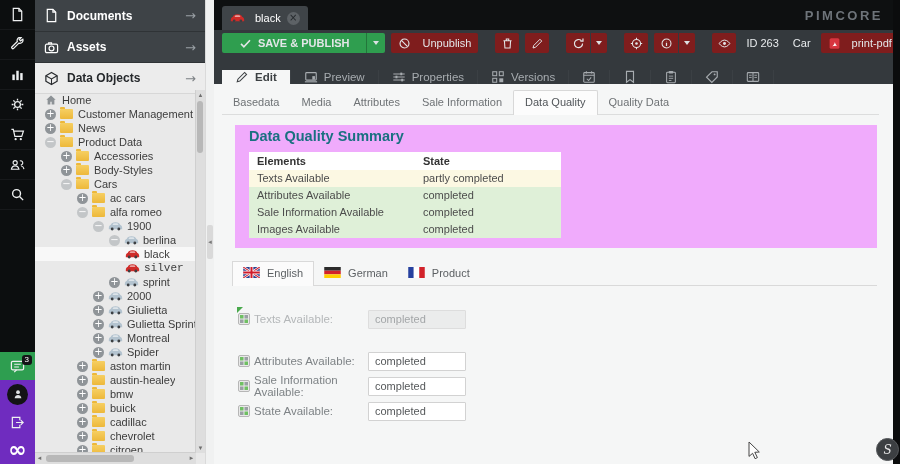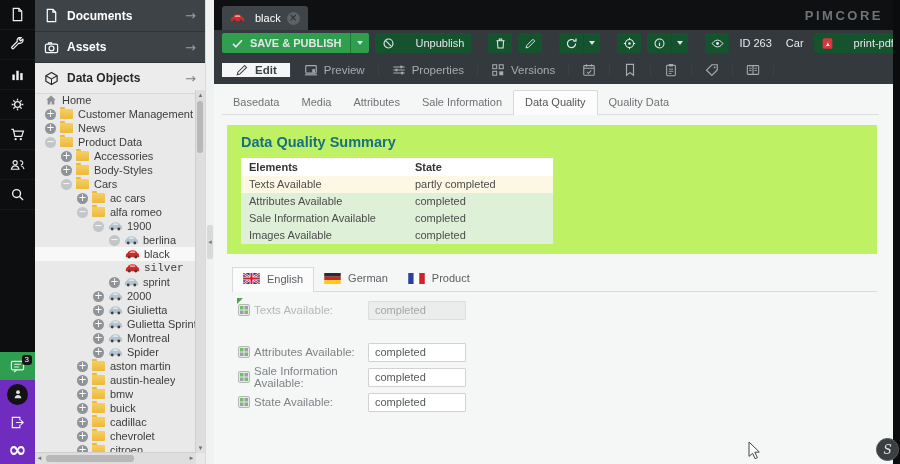--- a/index.html
+++ b/index.html
@@ -55,62 +55,62 @@
   
   .main{position:absolute;left:213px;top:0;right:7px;bottom:0;display:flex;flex-direction:column}
   .right-strip{position:absolute;right:0;top:0;width:7px;height:464px;background:#0b0c0d;z-index:6}
 
   .tabstrip-top{height:30px;background:#0e1011;display:flex;align-items:flex-end;flex:none}
   .doc-tab{margin-left:9px;height:24px;background:#3f4448;border-radius:3px 3px 0 0;display:flex;align-items:center;gap:6px;padding:0 8px;color:#fff;font-size:11px;cursor:pointer}
   .tab-close{width:13px;height:13px;border-radius:50%;background:#5d6266;color:#24282c;font-size:10px;line-height:12px;text-align:center;cursor:pointer;font-family:"DejaVu Sans",sans-serif}
   .logo{margin-left:auto;margin-right:10px;align-self:center;color:#6e747a;font-size:13px;font-weight:bold;letter-spacing:2.5px}
 
   .toolbar{height:26px;background:#34393d;display:flex;align-items:center;gap:6px;padding-left:9px;flex:none}
-  .tbtn{height:20px;background:#14532d;border-radius:2px;display:flex;align-items:center;color:#e3e6e8;font-size:11px;padding:0 7px;gap:20px;cursor:pointer;flex:none}
+  .tbtn{height:20px;background:#7f1d1d;border-radius:2px;display:flex;align-items:center;color:#e3e6e8;font-size:11px;padding:0 7px;gap:11px;cursor:pointer;flex:none}
   .tbtn .icon{width:13px;height:13px}
   .icon-only{width:24px;justify-content:center;padding:0}
   .caret-only{width:16px;justify-content:center;padding:0}
   .save{background:#2f9e4f;font-weight:bold;padding:0;gap:0}
-  .save .seg{display:flex;align-items:center;gap:6px;padding:0 9px;height:100%}
+  .save .seg{display:flex;align-items:center;gap:6px;padding:0 17px;height:100%}
   .save .caret-seg{border-left:1px solid rgba(0,0,0,.25);padding:0 6px;height:100%;display:flex;align-items:center;cursor:pointer}
   .caret{width:0;height:0;border-left:3.5px solid transparent;border-right:3.5px solid transparent;border-top:4px solid #dde1e3}
   .group{display:flex;gap:1px;flex:none}
   .group .tbtn{border-radius:0}
   .group .tbtn:first-child{border-radius:2px 0 0 2px}
   .group .tbtn:last-child{border-radius:0 2px 2px 0}
   .tb-text{color:#e8ebed;font-size:11px;margin:0 4px;flex:none}
   .sp{width:5px;flex:none}
 
-  .edit-tabs{height:28px;background:#34393d;display:flex;align-items:center;padding-left:9px;flex:none}
+  .edit-tabs{height:28px;background:#34393d;display:flex;align-items:flex-end;padding-left:9px;flex:none}
   .etab{display:flex;align-items:center;gap:6px;padding:0 13px;color:#a7acb0;font-size:11.5px;border-right:1px solid #3b4044;cursor:pointer;white-space:nowrap}
   .etab .icon{width:14px;height:14px}
   .etab.active{background:#f5f6f6;color:#3c4043;font-weight:bold}
 
   .content{flex:1;background:#f5f6f6;position:relative;overflow:hidden}
   .subtabs{display:flex;align-items:flex-end;margin:6px 14px 0 9px;border-bottom:1px solid #dcdddd}
   .stab{padding:5px 11px 6px;font-size:11px;color:#6e7275;cursor:pointer;white-space:nowrap}
   .stab.active{background:#fcfcfc;border:1px solid #d8d8d8;border-bottom:none;border-radius:2px 2px 0 0;margin-bottom:-1px;padding-bottom:7px;color:#515559}
 
-  .summary{margin:10px 16px 0 14px;background:#bef264;padding:10px 14px 10px}
+  .summary{margin:10px 16px 0 22px;background:#f0abfc;padding:4px 14px 10px}
   .summary h3{margin:0;color:#1a7080;font-size:14.5px;font-weight:bold;line-height:1.1}
   .summary table{border-collapse:collapse;margin-top:7px;background:#fff;font-size:11px}
   .summary th{text-align:left;font-weight:bold;color:#333;padding:2px 8px;background:#fff;height:14px}
   .summary th.c0{width:150px}
   .summary th.c1{width:130px}
   .summary td{padding:2px 8px;color:#4c4c4c;height:13px}
   tr.partial td{background:#fcf8e3}
   tr.done td{background:#dff0d8}
 
-  .langtabs{display:flex;align-items:center;margin:13px 16px 0 19px;border-bottom:1px solid #d9d9d9}
+  .langtabs{display:flex;align-items:flex-end;margin:13px 16px 0 19px;border-bottom:1px solid #d9d9d9}
   .ltab{display:flex;align-items:center;gap:7px;padding:5px 10px 6px;font-size:11px;color:#5b5f62;cursor:pointer}
   .ltab.active{background:#fbfbfb;border:1px solid #d9d9d9;border-bottom:none;margin-bottom:-1px;padding-bottom:7px}
   .flag{width:17px;height:11px;display:inline-flex;flex:none}
   .flag svg{width:100%;height:100%}
 
-  .fields{margin:9px 0 0 25px}
+  .fields{margin:24px 0 0 25px}
   .field{display:flex;align-items:center;margin-bottom:6px;position:relative;height:19px}
   .field.first{margin-bottom:23px}
   .flabel{width:130px;display:flex;align-items:center;gap:4px;font-size:11.5px;color:#7e8386;flex:none}
   .flabel .icon{width:12px;height:12px;flex:none}
   .finput{width:84px;height:17px;border:1px solid #d2d2d2;background:#fff;font-size:11px;color:#55585a;padding:0 6px;font-family:inherit;border-radius:1px}
   .field.disabled .flabel{color:#b4b7b9}
   .field.disabled .finput{background:#ebecec;border-color:#ddd;color:#a3a6a8}
   .dirty{position:absolute;left:-1px;top:-3px;width:0;height:0;border-style:solid;border-width:6px 6px 0 0;border-color:#49a94c transparent transparent transparent}
 
   .cursor{position:absolute;left:748px;top:441px;width:13px;height:19px;z-index:50;pointer-events:none}

